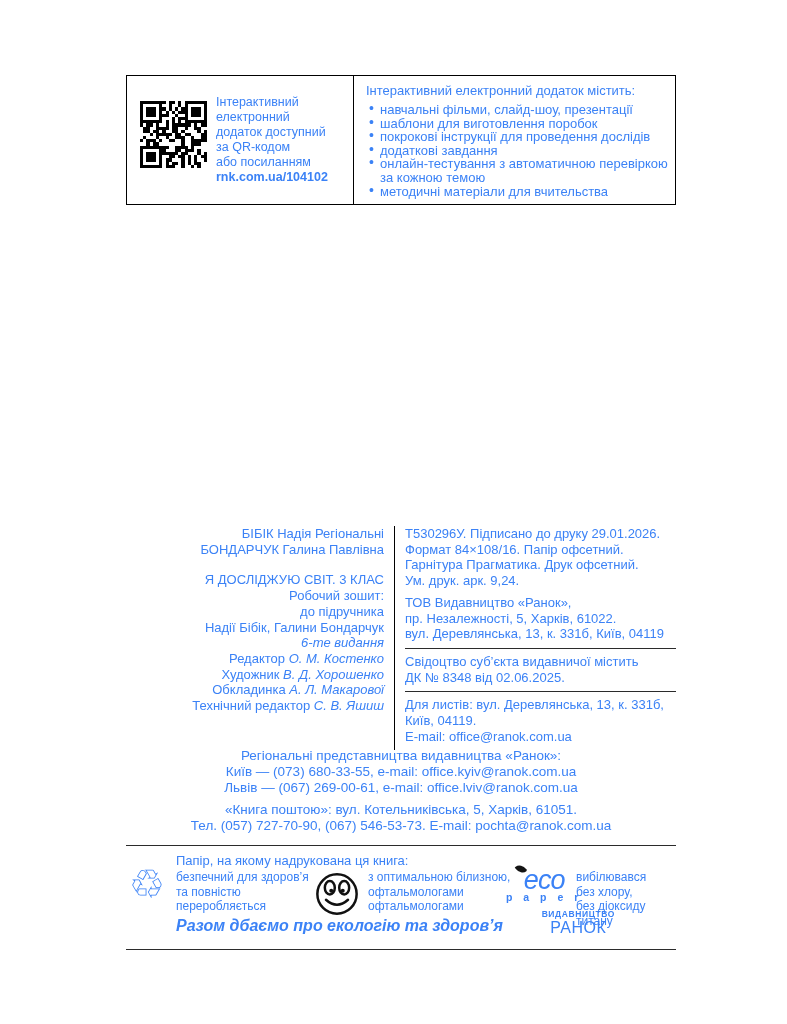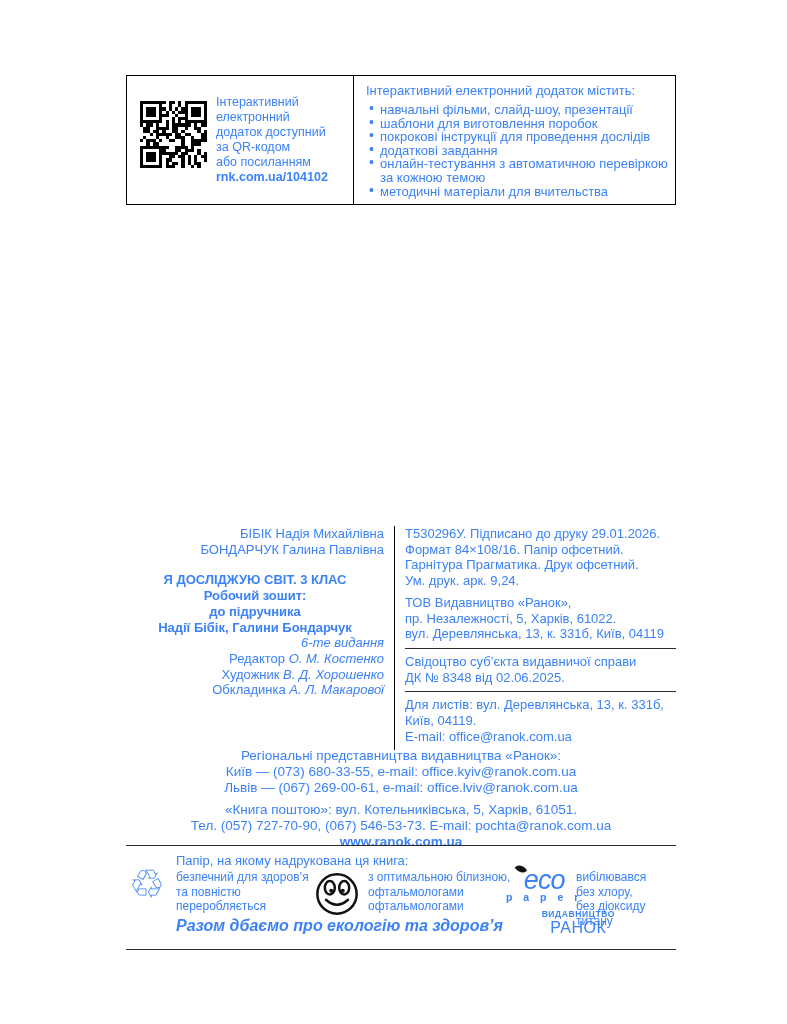--- a/index.html
+++ b/index.html
@@ -19,21 +19,21 @@
   .supplement-heading{font-size:13px;line-height:17px;}
   .supplement-list{list-style:none;margin:4px 0 0;padding:0 0 0 14px;}
   .supplement-list li{position:relative;font-size:13px;line-height:13.6px;}
   .supplement-list li::before{content:"\2022";position:absolute;left:-11px;top:-1px;font-size:14px;}
 
   
   .imprint{position:absolute;left:118px;top:526px;width:550px;display:flex;font-size:13px;}
   .imprint-left{width:268px;box-sizing:border-box;text-align:right;padding-right:10px;
                 line-height:15.7px;white-space:nowrap;}
   .edition-type{font-style:italic;letter-spacing:2.5px;}
-  .title-line{font-weight:bold;text-align:center;}
+  .title-line{font-weight:normal;}
   .gap-line{height:15px;}
   .edition-line{font-style:italic;}
   .credit-name{font-style:italic;}
   .imprint-right{flex:1;border-left:1.5px solid #000;padding-left:10px;
                  line-height:15.7px;white-space:nowrap;}
   .rblock{margin-bottom:6px;}
   .rblock.ruled{border-top:1px solid #2b2b2b;padding-top:5px;}
 
   
   .contacts{position:absolute;left:118px;top:748px;width:550px;text-align:center;
@@ -335,66 +335,66 @@
         <li>покрокові інструкції для проведення дослідів</li>
         <li>додаткові завдання</li>
         <li>онлайн-тестування з автоматичною перевіркою за кожною темою</li>
         <li>методичні матеріали для вчительства</li>
       </ul>
     </div>
   </div>
 
   <div class="imprint">
     <div class="imprint-left">
-      <div>БІБІК Надія Михайлівна</div>
+      <div>БІБІК Надія Регіональні</div>
       <div>БОНДАРЧУК Галина Павлівна</div>
       <div class="gap-line"></div>
       <div class="title-line">Я ДОСЛІДЖУЮ СВІТ. 3 КЛАС</div>
       <div class="title-line">Робочий зошит:</div>
       <div class="title-line">до підручника</div>
       <div class="title-line">Надії Бібік, Галини Бондарчук</div>
       <div class="edition-line">6-те видання</div>
       <div><span>Редактор</span> <span class="credit-name">О. М. Костенко</span></div>
       <div><span>Художник</span> <span class="credit-name">В. Д. Хорошенко</span></div>
       <div><span>Обкладинка</span> <span class="credit-name">А. Л. Макарової</span></div>
+      <div><span>Технічний редактор</span> <span class="credit-name">С. В. Яшиш</span></div>
     </div>
     <div class="imprint-right">
       <div class="rblock">
         <div>Т530296У. Підписано до друку 29.01.2026.</div>
         <div>Формат 84×108/16. Папір офсетний.</div>
         <div>Гарнітура Прагматика. Друк офсетний.</div>
         <div>Ум. друк. арк. 9,24.</div>
       </div>
       <div class="rblock">
         <div>ТОВ Видавництво «Ранок»,</div>
         <div>пр. Незалежності, 5, Харків, 61022.</div>
         <div>вул. Деревлянська, 13, к. 331б, Київ, 04119</div>
       </div>
       <div class="rblock ruled">
-        <div>Свідоцтво суб’єкта видавничої справи</div>
+        <div>Свідоцтво суб’єкта видавничої містить</div>
         <div>ДК № 8348 від 02.06.2025.</div>
       </div>
       <div class="rblock ruled">
         <div>Для листів: вул. Деревлянська, 13, к. 331б,</div>
         <div>Київ, 04119.</div>
         <div>E-mail: office@ranok.com.ua</div>
       </div>
     </div>
   </div>
 
   <div class="contacts">
     <div class="group-regional">
       <div>Регіональні представництва видавництва «Ранок»:</div>
       <div>Київ — (073) 680-33-55, e-mail: office.kyiv@ranok.com.ua</div>
       <div>Львів — (067) 269-00-61, e-mail: office.lviv@ranok.com.ua</div>
     </div>
     <div class="group-mail">
       <div>«Книга поштою»: вул. Котельниківська, 5, Харків, 61051.</div>
       <div>Тел. (057) 727-70-90, (067) 546-53-73. E-mail: pochta@ranok.com.ua</div>
-      <div class="website">www.ranok.com.ua</div>
     </div>
   </div>
 
   <div class="eco">
     <div class="eco-heading">Папір, на якому надрукована ця книга:</div>
 
     <div class="recycle-icon">♲</div>
     <div class="eco-text" style="left:50px;top:24px;">
       <div>безпечний для здоров’я</div>
       <div>та повністю</div>

